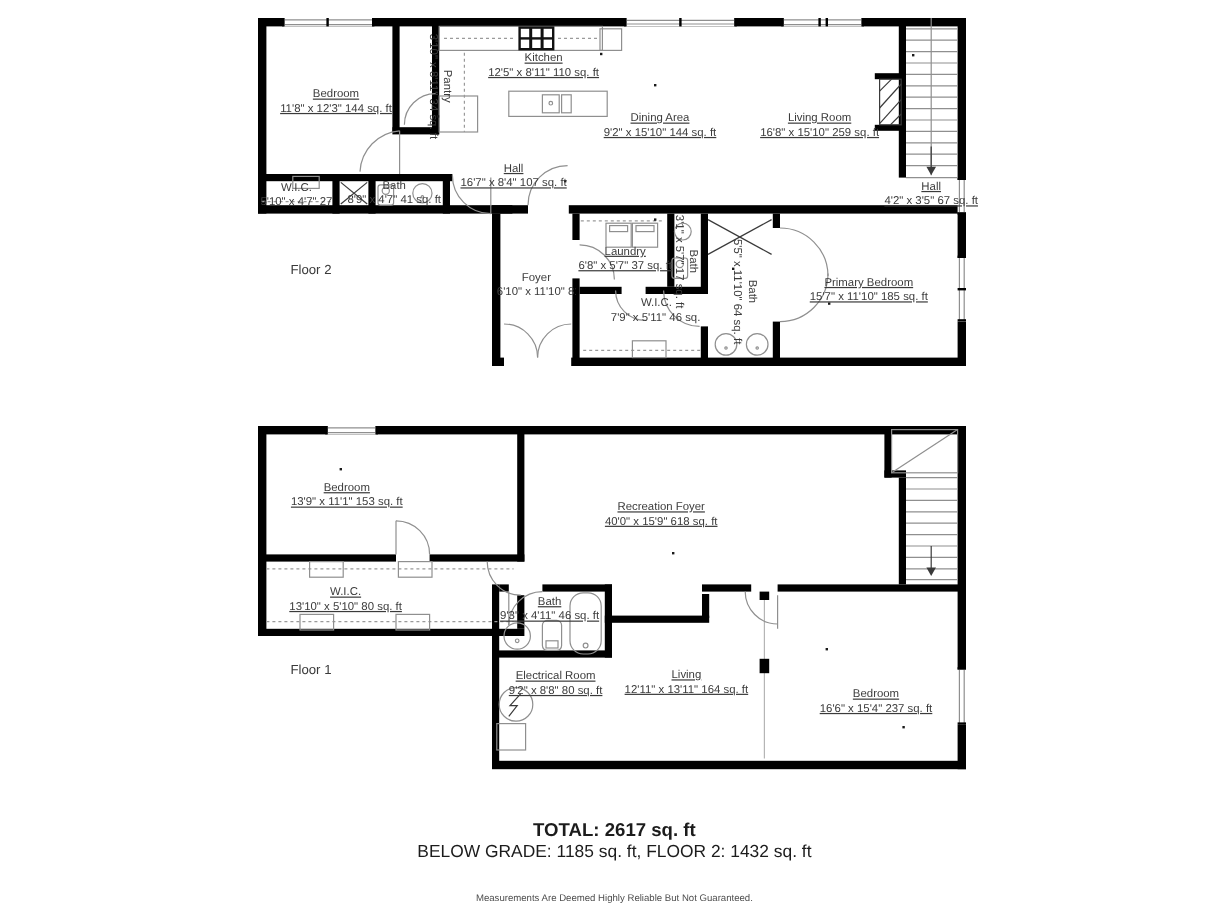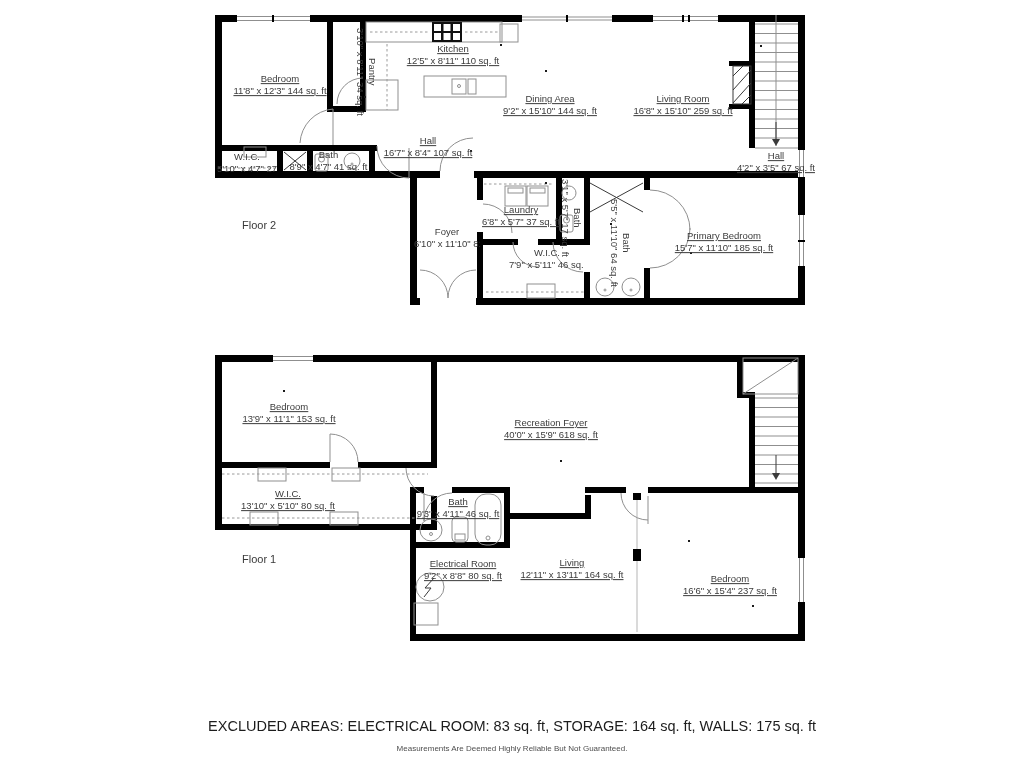--- a/index.html
+++ b/index.html
@@ -423,16 +423,17 @@
   <div class="rlabel" style="left:572px;top:569px">
     <span>Living</span>
     <span>12'11" x 13'11" 164 sq. ft</span>
   </div>
   <div class="rlabel" style="left:730px;top:585px">
     <span>Bedroom</span>
     <span>16'6" x 15'4" 237 sq. ft</span>
   </div>
   <div class="flabel" style="left:222px;top:553px">Floor 1</div>
 
-  <div class="sum sum-line" style="top:718px">EXCLUDED AREAS: ELECTRICAL ROOM: 83 sq. ft, STORAGE: 164 sq. ft, WALLS: 175 sq. ft</div>
+  <div class="sum sum-total" style="top:684px">TOTAL: 2617 sq. ft</div>
+  <div class="sum sum-line" style="top:702px">BELOW GRADE: 1185 sq. ft, FLOOR 2: 1432 sq. ft</div>
   <div class="sum sum-disc" style="top:744px">Measurements Are Deemed Highly Reliable But Not Guaranteed.</div>
 
 </div>
 
 </body></html>

